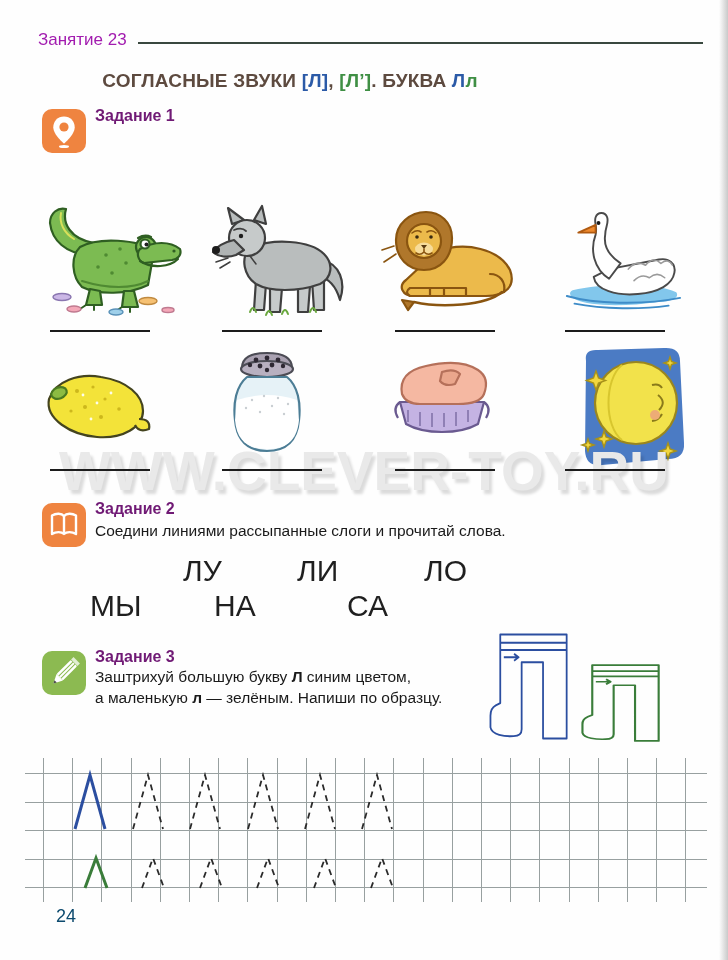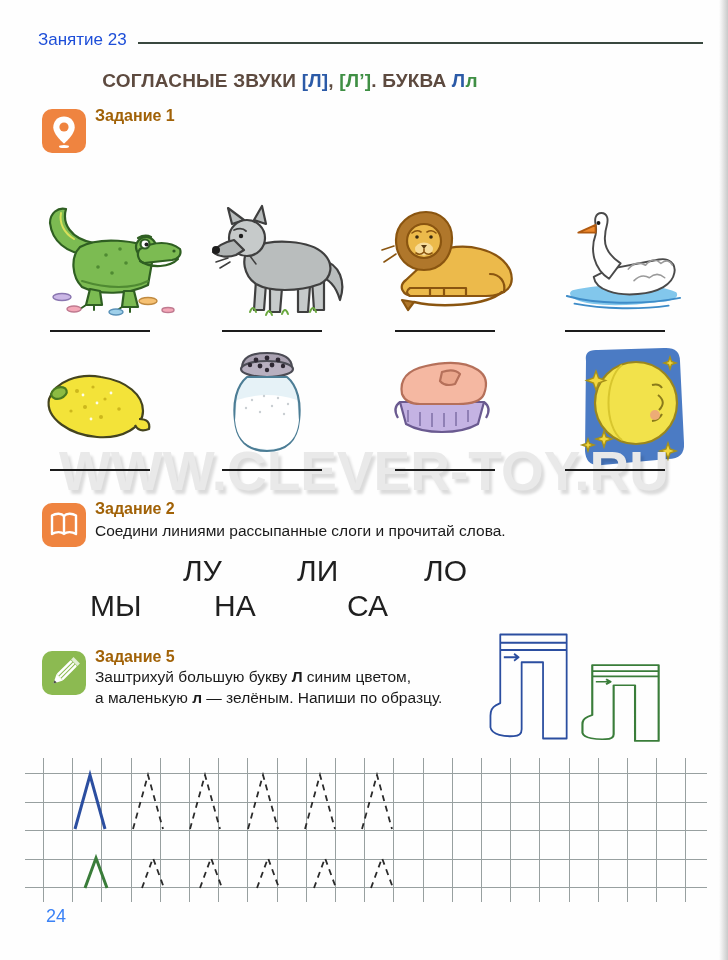--- a/index.html
+++ b/index.html
@@ -1,48 +1,48 @@
 <!DOCTYPE html>
 <html><head>
 <meta charset="utf-8">
 <style>
   html,body{margin:0;padding:0;}
   body{background:#ffffff;font-family:"Liberation Sans",sans-serif;}
   .page{position:relative;width:728px;height:960px;background:#fefefe;overflow:hidden;}
   .scan-edge-right{position:absolute;right:0;top:0;width:9px;height:100%;
     background:linear-gradient(to right,rgba(255,255,255,0),#c9c9c9);}
   
-  .lesson-label{position:absolute;left:38px;top:30px;font-size:17px;color:#1d4ed8;}
+  .lesson-label{position:absolute;left:38px;top:30px;font-size:17px;color:#a21caf;}
   .header-line{position:absolute;left:138px;top:42px;width:565px;height:2px;background:#39483f;}
   
   .page-title{position:absolute;left:0;top:70px;width:580px;text-align:center;
     font-size:19px;font-weight:bold;letter-spacing:.2px;margin:0;}
   
   .task-icon{position:absolute;width:44px;height:44px;border-radius:10px;}
   .task-icon svg{position:absolute;left:0;top:0;}
-  .task-label{position:absolute;font-size:16px;font-weight:bold;color:#a16207;}
+  .task-label{position:absolute;font-size:16px;font-weight:bold;color:#701a75;}
   .task-text{position:absolute;font-size:15.5px;line-height:20.5px;color:#1a1a1a;white-space:pre-line;}
   
   .pic{position:absolute;}
   .ans-line{position:absolute;height:2px;background:#1c1c1c;}
   
   .watermark{position:absolute;left:0;top:436px;width:728px;height:70px;line-height:70px;
     text-align:center;font-size:55px;font-weight:bold;color:#e9e9e9;white-space:nowrap;
     text-shadow:3px 4px 3px rgba(0,0,0,0.14);}
   
   .syl{position:absolute;font-size:30px;color:#1f1f1f;}
   
   .letter-sample{position:absolute;}
   
   .grid-h{position:absolute;left:25px;top:773px;width:682px;height:116px;
     background:repeating-linear-gradient(to bottom,#98a0a0 0,#98a0a0 1px,transparent 1px,transparent 28.6px);}
   .grid-v{position:absolute;left:43px;top:758px;width:668px;height:144px;
     background:repeating-linear-gradient(to right,#98a0a0 0,#98a0a0 1px,transparent 1px,transparent 29.2px);}
   .practice-svg{position:absolute;left:25px;top:758px;}
-  .page-number{position:absolute;left:46px;top:906px;font-size:18px;color:#3b82f6;}
+  .page-number{position:absolute;left:56px;top:906px;font-size:18px;color:#0c4a6e;}
 </style>
 </head>
 <body>
 
 <div class="page">
 
   <span class="lesson-label">Занятие 23</span>
   <div class="header-line"></div>
 
   <h1 class="page-title"><span style="color: rgb(93, 74, 63);">СОГЛАСНЫЕ ЗВУКИ </span><span style="color: rgb(43, 90, 167);">[Л]</span><span style="color: rgb(93, 74, 63);">, </span><span style="color: rgb(63, 143, 68);">[Л’]</span><span style="color: rgb(93, 74, 63);">. БУКВА </span><span style="color: rgb(43, 90, 167);">Л</span><span style="color: rgb(63, 143, 68);">л</span></h1>
@@ -279,21 +279,21 @@
     <svg width="44" height="44" viewBox="0 0 44 44">
       <g transform="rotate(45 22 22)">
         <rect x="17.5" y="4" width="9" height="3.5" fill="#ffffff" opacity=".75"></rect>
         <rect x="17.5" y="8" width="9" height="20" fill="#ffffff" rx="1"></rect>
         <path d="M20.5 8 v20 M23.5 8 v20" stroke="#8cba51" stroke-width="1" fill="none"></path>
         <path d="M17.5 28 h9 L22 37 Z" fill="#ffffff"></path>
         <path d="M20.3 33.8 L22 37 L23.7 33.8 Z" fill="#4c4c4c"></path>
       </g>
     </svg>
   </div>
-  <div class="task-label" style="left:95px;top:648px;">Задание 5</div>
+  <div class="task-label" style="left:95px;top:648px;">Задание 3</div>
   <div class="task-text" style="left:95px;top:667px;width:390px;">Заштрихуй большую букву <b>Л</b> синим цветом,
 а маленькую <b>л</b> — зелёным. Напиши по образцу.</div>
 
   <div class="letter-sample" style="left:486px;top:633px;">
     <svg width="82" height="107" viewBox="0 0 92 110" preserveAspectRatio="none">
       <g fill="none" stroke="#2b4ea0" stroke-width="2" stroke-linejoin="round">
         <path d="M16 1.5 H90.5 V108.5 H64 V30 H40 V99 Q40 106 31 106 C21 106.5 6.5 105 5 97 L5 85 Q5 77.5 11 74.5 L16 72 Z"></path>
         <path d="M16 10 H90.5 M16 17.5 H90.5"></path>
         <path d="M20 25 H35 M31.5 21.5 L36.5 25 L31.5 28.5"></path>
       </g>

